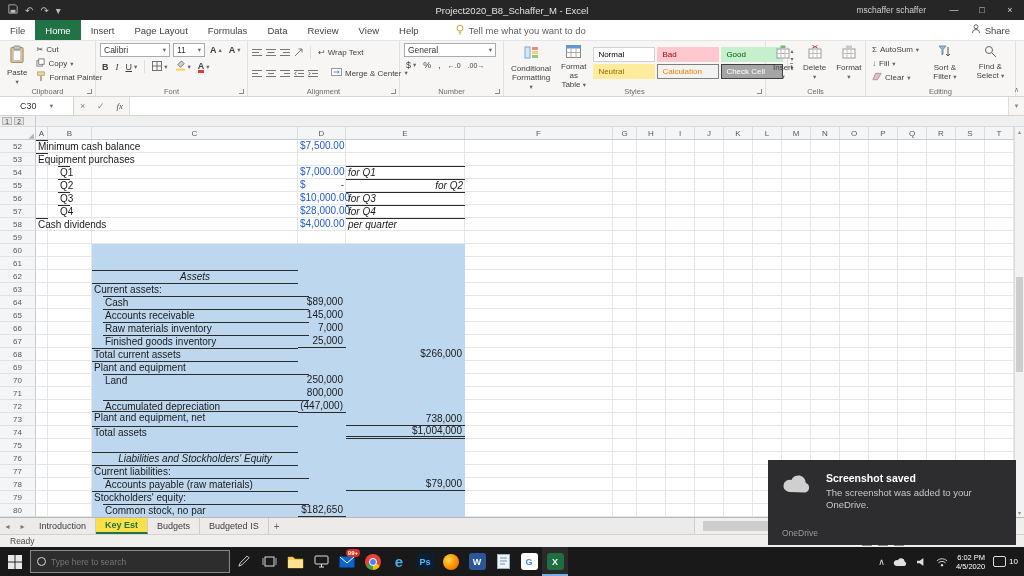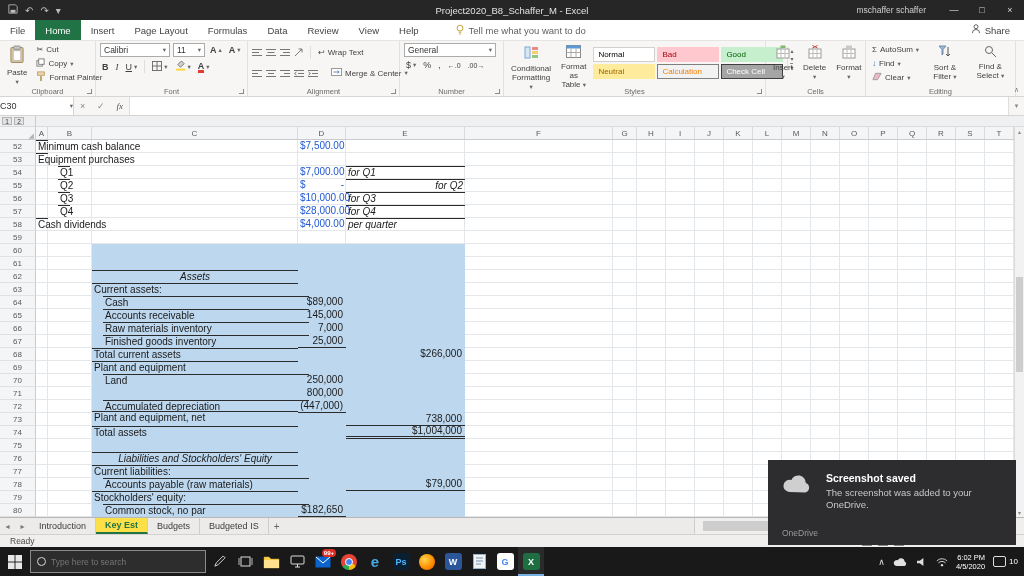--- a/index.html
+++ b/index.html
@@ -44,21 +44,21 @@
   .fmtbtn .un { text-decoration:underline; }
   .fclr b { font-size:9px; } .fclr i { display:block; height:3px; background:#e03c31; margin-top:-1px; }
   .vsep { width:1px; background:#e0dedd; height:13px; margin:0 2px; }
   .gallery { display:grid; grid-template-columns:repeat(3,62px); grid-auto-rows:15px; gap:2px; margin-top:4px; }
   .chip { font-size:8px; display:flex; align-items:center; padding:0 4px; border:1px solid #d2d0ce; background:#fff; overflow:hidden; white-space:nowrap; }
   .galarrows { display:flex; flex-direction:column; justify-content:center; gap:1px; margin-top:4px; padding:0 2px; border-left:1px solid #e0dedd; font-size:6px; color:#666; }
   .ribbon-collapse { position:absolute; right:5px; bottom:2px; font-size:7px; color:#777; }
 
   
   .fbar { height:19px; background:#f1f0ef; border-bottom:1px solid #d6d4d2; display:flex; align-items:stretch; font-size:9px; }
-  .namebox { width:74px; background:#fff; border-right:1px solid #d6d4d2; display:flex; align-items:center; justify-content:space-between; padding:0 0; color:#333; }
+  .namebox { width:74px; background:#fff; border-right:1px solid #d6d4d2; display:flex; align-items:center; justify-content:space-between; padding:0 20px; color:#333; }
   .fbtns { width:56px; display:flex; align-items:center; justify-content:space-around; color:#8a8a8a; border-right:1px solid #e0dedd; background:#f7f6f5; }
   .fbtns .fx { font-style:italic; font-family:"Liberation Serif", serif; color:#555; }
   .finput { flex:1; background:#fff; border:none; outline:none; font-size:9px; padding:0 4px; }
   .fexpand { width:16px; display:flex; align-items:center; justify-content:center; color:#888; font-size:7px; background:#f7f6f5; border-left:1px solid #e0dedd; }
 
   
   .outband { height:11px; background:#eef0f1; border-bottom:1px solid #d9dbdd; display:flex; }
   .outcorner { width:36px; display:flex; gap:2px; padding:1px 2px; border-right:1px solid #c9cbce; }
   .olbtn { width:10px; height:8px; background:#e3e3e3; border:1px solid #b4b4b4; font-size:6.5px; color:#444; display:flex; align-items:center; justify-content:center; }
   .chead { height:13px; display:flex; background:#f4f5f6; border-bottom:1px solid #c9cbce; font-size:8px; color:#5a5a5a; }
@@ -101,21 +101,21 @@
   .sready { padding-left:10px; }
   .sright { margin-left:auto; display:flex; align-items:center; gap:6px; padding-right:8px; }
   .vicon { width:10px; height:9px; border:1px solid #8a8a8a; display:inline-block; }
   .vicon.v2 { background:linear-gradient(#8a8a8a 2px, transparent 2px); }
   .ztrack { width:56px; height:2px; background:#b9b7b5; position:relative; }
   .zknob { position:absolute; left:26px; top:-3px; width:3px; height:8px; background:#777; }
 
   
   .taskbar { position:absolute; left:0; right:0; bottom:0; height:29px; background:#191919; display:flex; align-items:stretch; color:#ddd; z-index:60; }
   .tstart { width:30px; display:flex; align-items:center; justify-content:center; }
-  .tsearch { width:176px; margin:3px 0; background:#2d2d2d; border:1px solid #8a8a8a; display:flex; align-items:center; gap:5px; padding:0 6px; }
+  .tsearch { width:200px; margin:3px 0; background:#2d2d2d; border:1px solid #8a8a8a; display:flex; align-items:center; gap:5px; padding:0 6px; }
   .tsearch .ring { width:9px; height:9px; border:1.5px solid #d8d8d8; border-radius:50%; flex:0 0 auto; }
   .tsearch input { background:transparent; border:none; outline:none; color:#c9c9c9; font-size:8.5px; width:120px; font-family:"Liberation Sans",sans-serif; }
   .tb-app { width:26px; display:flex; align-items:center; justify-content:center; position:relative; }
   .tb-app.active { background:#2a2a2a; box-shadow:inset 0 -2px 0 #76b0e0; }
   .tb-app .box { width:17px; height:17px; border-radius:3px; font-size:9px; font-weight:bold; display:flex; align-items:center; justify-content:center; }
   .tb-app .glyph { font-size:15px; font-weight:bold; }
   .tb-app .chrome { width:16px; height:16px; border-radius:50%; background:conic-gradient(#ea4335 0 33%, #fbbc05 0 50%, #34a853 0 66%, #ea4335 0); position:relative; }
   .tb-app .chrome i { position:absolute; inset:4px; background:#4285f4; border-radius:50%; border:1.5px solid #fff; }
   .tb-app .ffx { width:16px; height:16px; border-radius:50%; background:radial-gradient(circle at 35% 35%, #ffd54f, #ff8f00 55%, #e65100); }
   .tb-badge { position:absolute; top:2px; right:0px; background:#d93025; color:#fff; font-size:6px; line-height:8px; border-radius:5px; padding:0 2px; font-weight:bold; }
@@ -459,21 +459,21 @@
     <div class="grp" style="width:150px">
       <div class="gbody">
         <div class="ministack">
           <div class="sbtn">
             <span>Σ</span>
             <span>AutoSum</span>
               <span class="dd">▾</span>
           </div>
           <div class="sbtn">
             <span style="color:#2b6cb8">↓</span>
-            <span>Find</span>
+            <span>Fill</span>
               <span class="dd">▾</span>
           </div>
           <div class="sbtn">
             <span>
               <svg width="10" height="9" viewBox="0 0 11 9">
                   <path d="M4 1h6L6 8H1z" fill="#f2b8c6" stroke="#999"></path>
                 </svg>
             </span>
             <span>Clear</span>
               <span class="dd">▾</span>

